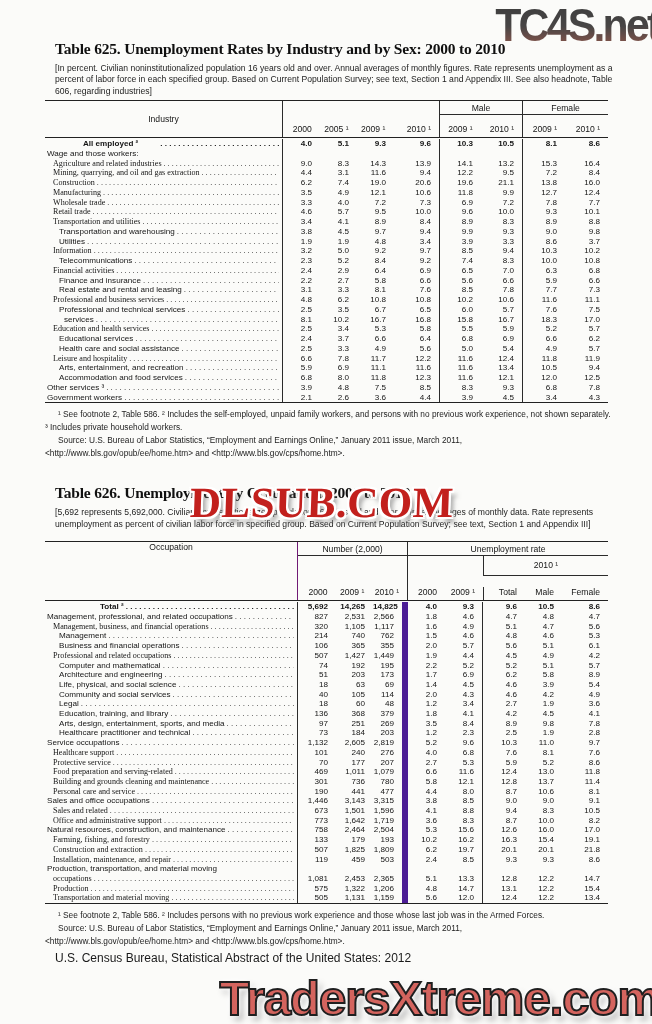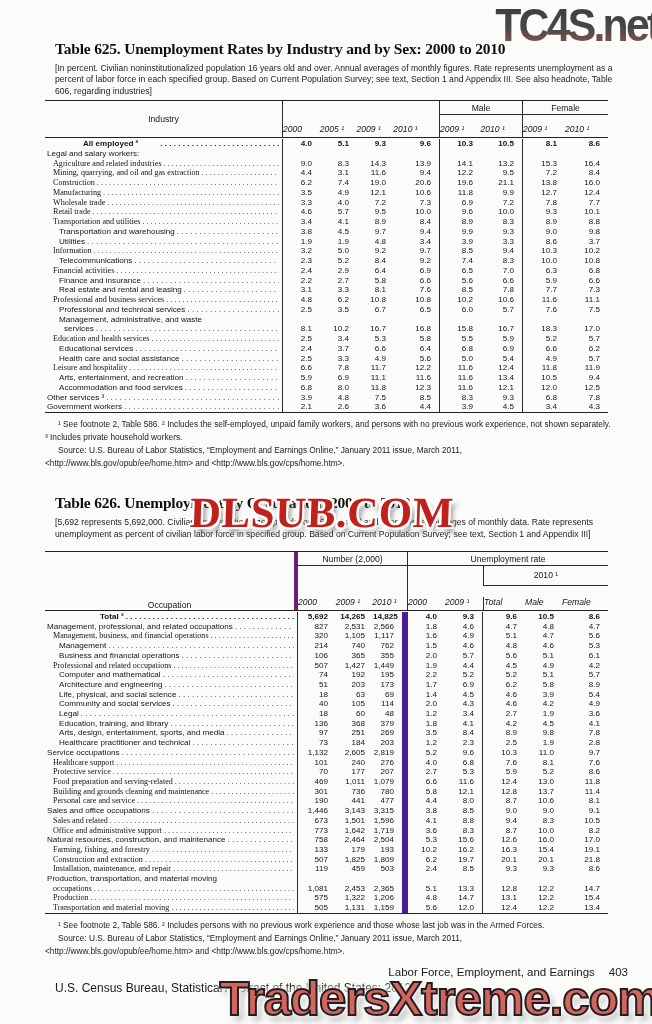--- a/index.html
+++ b/index.html
@@ -55,34 +55,34 @@
   .t626 .trow>div:nth-child(9){width:46px;}
 
   
   .t625h{height:38px;font-size:8.6px;}
   .t625h .h-stub{width:238px;border-right:1px solid #2b2b2b;display:flex;align-items:center;justify-content:center;}
   .t625h .h-plain{width:157px;display:flex;align-items:flex-end;border-right:1px solid #2b2b2b;}
   .t625h .h-plain .ycell:nth-child(1){width:37px;}
   .t625h .h-plain .ycell:nth-child(2){width:37px;}
   .t625h .h-plain .ycell:nth-child(3){width:37px;}
   .t625h .h-plain .ycell:nth-child(4){width:46px;}
-  .ycell{padding:0 8px 3px 0;white-space:nowrap;font-style:italic;}
+  .ycell{text-align:right;padding:0 8px 3px 0;white-space:nowrap;}
   .h-grp{display:flex;flex-direction:column;}
   .h-grp.male{width:83px;border-right:1px solid #2b2b2b;}
   .h-grp.female{width:85px;}
   .g-lab{text-align:center;border-bottom:1px solid #2b2b2b;padding:2px 0 1px 0;}
   .g-years{display:flex;flex:1;align-items:flex-end;}
   .male .g-years .ycell:nth-child(1){width:41px;}
   .male .g-years .ycell:nth-child(2){width:42px;}
   .female .g-years .ycell:nth-child(1){width:42px;}
   .female .g-years .ycell:nth-child(2){width:43px;}
 
   
   .t626h{height:60px;font-size:8.6px;}
-  .t626h .h-stub{width:253px;border-right:4px solid #701a75;display:flex;align-items:flex-end;justify-content:center;}
+  .t626h .h-stub{width:253px;border-right:1px solid #701a75;display:flex;align-items:flex-start;justify-content:center;}
   .t626h .h-num{width:110px;border-right:1px solid #2b2b2b;display:flex;flex-direction:column;}
   .t626h .h-num .g-years{display:flex;align-items:flex-end;}
   .t626h .h-num .g-years .ycell:nth-child(1){width:38px;}
   .t626h .h-num .g-years .ycell:nth-child(2){width:37px;}
   .t626h .h-num .g-years .ycell:nth-child(3){width:35px;}
   .t626h .h-rate{width:200px;display:flex;flex-direction:column;}
   .t626h .mid{display:flex;height:20px;}
   .t626h .mid-sp{width:75px;}
   .t626h .mid-2010{width:125px;text-align:center;border-left:1px solid #2b2b2b;border-bottom:1px solid #2b2b2b;padding-top:4px;}
   .t626h .h-rate .g-years{display:flex;align-items:flex-end;flex:1;}
@@ -163,21 +163,21 @@
             <div class="num">5.1</div>
             <div class="num">9.3</div>
             <div class="num">9.6</div>
             <div class="num">10.3</div>
             <div class="num">10.5</div>
             <div class="num">8.1</div>
             <div class="num">8.6</div>
           </div>
           <div class="trow">
             <div class="lab i0">
-              <span class="lt">Legal and salary workers:</span>
+              <span class="lt">Wage and those workers:</span>
             </div>
             <div class="num"></div>
             <div class="num"></div>
             <div class="num"></div>
             <div class="num"></div>
             <div class="num"></div>
             <div class="num"></div>
             <div class="num"></div>
             <div class="num"></div>
           </div>
@@ -397,33 +397,20 @@
               <span class="dots"></span>
             </div>
             <div class="num">2.5</div>
             <div class="num">3.5</div>
             <div class="num">6.7</div>
             <div class="num">6.5</div>
             <div class="num">6.0</div>
             <div class="num">5.7</div>
             <div class="num">7.6</div>
             <div class="num">7.5</div>
-          </div>
-          <div class="trow">
-            <div class="lab i2">
-              <span class="lt">Management, administrative, and waste</span>
-            </div>
-            <div class="num"></div>
-            <div class="num"></div>
-            <div class="num"></div>
-            <div class="num"></div>
-            <div class="num"></div>
-            <div class="num"></div>
-            <div class="num"></div>
-            <div class="num"></div>
           </div>
           <div class="trow">
             <div class="lab i3">
               <span class="lt">services</span>
               <span class="dots"></span>
             </div>
             <div class="num">8.1</div>
             <div class="num">10.2</div>
             <div class="num">16.7</div>
             <div class="num">16.8</div>
@@ -1021,21 +1008,18 @@
             <div class="num">13.4</div>
           </div>
         </div>
     </div>
 
     <div class="footnotes">
       <p>¹ See footnote 2, Table 586. ² Includes persons with no previous work experience and those whose last job was in the Armed Forces.</p>
       <p>Source: U.S. Bureau of Labor Statistics, “Employment and Earnings Online,” January 2011 issue, March 2011, &lt;http://www.bls.gov/opub/ee/home.htm&gt; and &lt;http://www.bls.gov/cps/home.htm&gt;.</p>
     </div>
 
-    <div class="chapterline">
-      <span>Labor Force, Employment, and Earnings</span><span class="pgnum">403</span>
-    </div>
     <div class="censusline">U.S. Census Bureau, Statistical Abstract of the United States: 2012</div>
 
   </div>
 
   <div class="wm traders">TradersXtreme.com</div>
 </div>
 
 </body></html>

